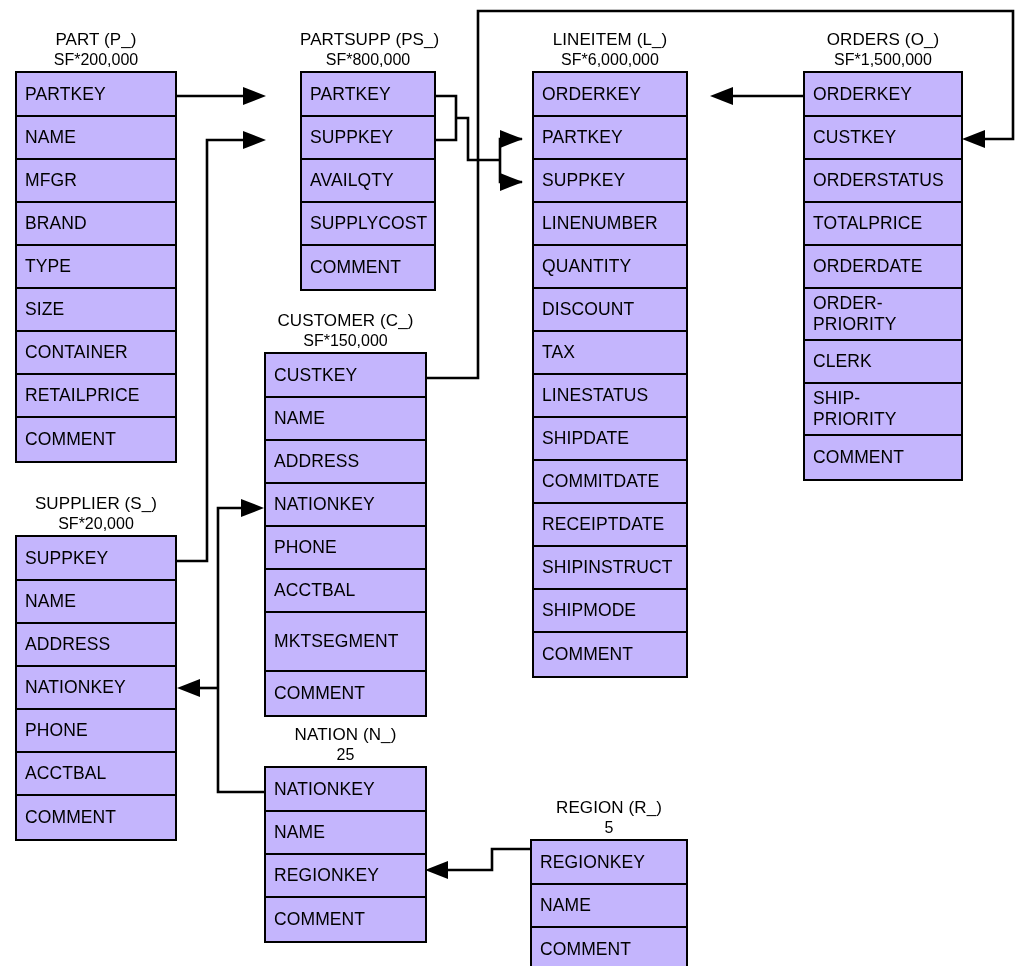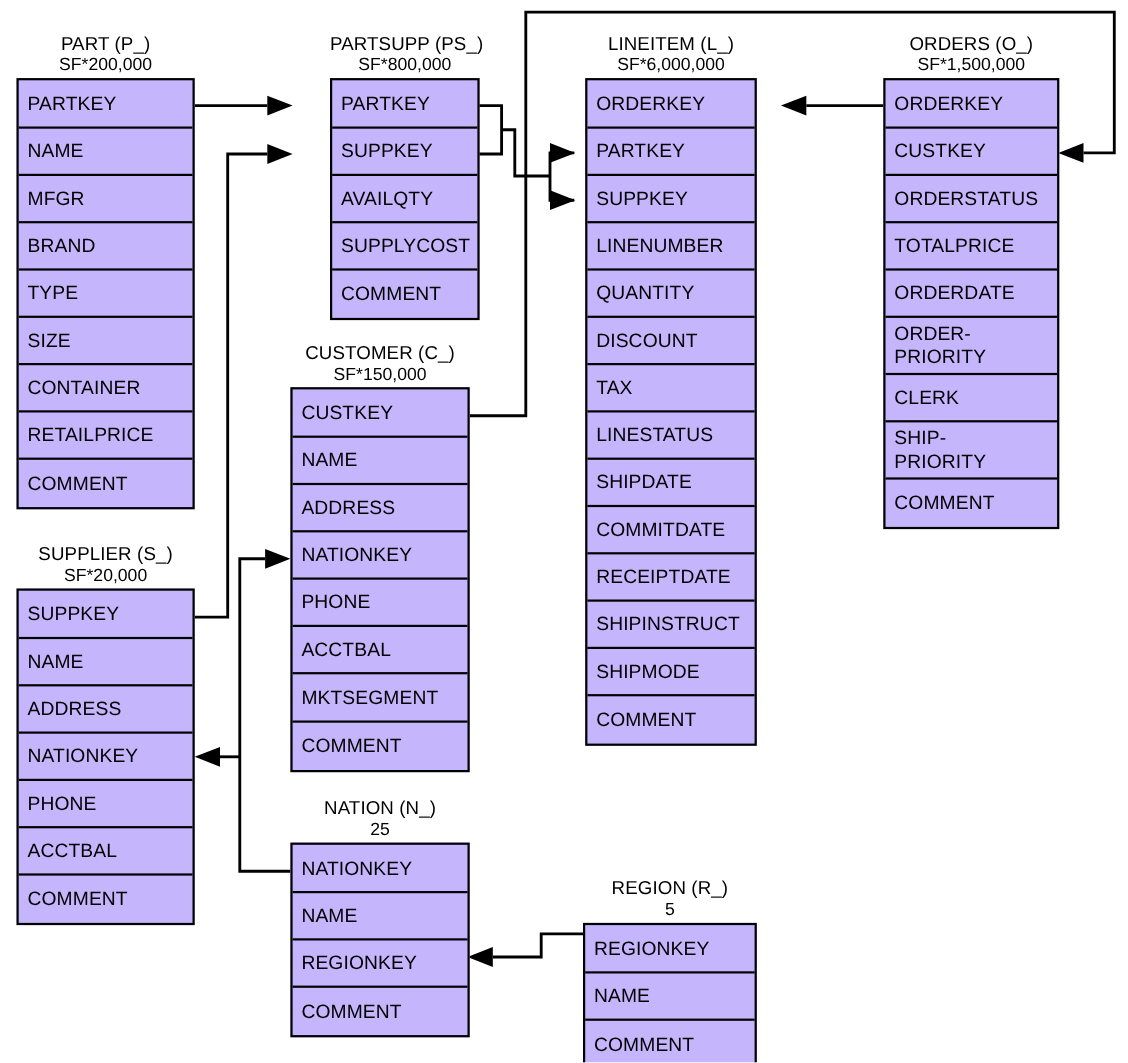--- a/index.html
+++ b/index.html
@@ -211,21 +211,21 @@
   <div class="entity" style="left:264px; top:311px; width:163px;">
     <div class="entity-title">CUSTOMER (C_)</div>
     <div class="entity-card">SF*150,000</div>
     <div class="entity-box">
       <div class="field" style="height:44px">CUSTKEY</div>
       <div class="field" style="height:43px">NAME</div>
       <div class="field" style="height:43px">ADDRESS</div>
       <div class="field" style="height:43px">NATIONKEY</div>
       <div class="field" style="height:43px">PHONE</div>
       <div class="field" style="height:43px">ACCTBAL</div>
-      <div class="field" style="height:44px">MKTSEGMENT</div>
+      <div class="field" style="height:59px">MKTSEGMENT</div>
       <div class="field" style="height:43px">COMMENT</div>
     </div>
   </div>
 
   <div class="entity" style="left:15px; top:494px; width:162px;">
     <div class="entity-title">SUPPLIER (S_)</div>
     <div class="entity-card">SF*20,000</div>
     <div class="entity-box">
       <div class="field" style="height:44px">SUPPKEY</div>
       <div class="field" style="height:43px">NAME</div>

